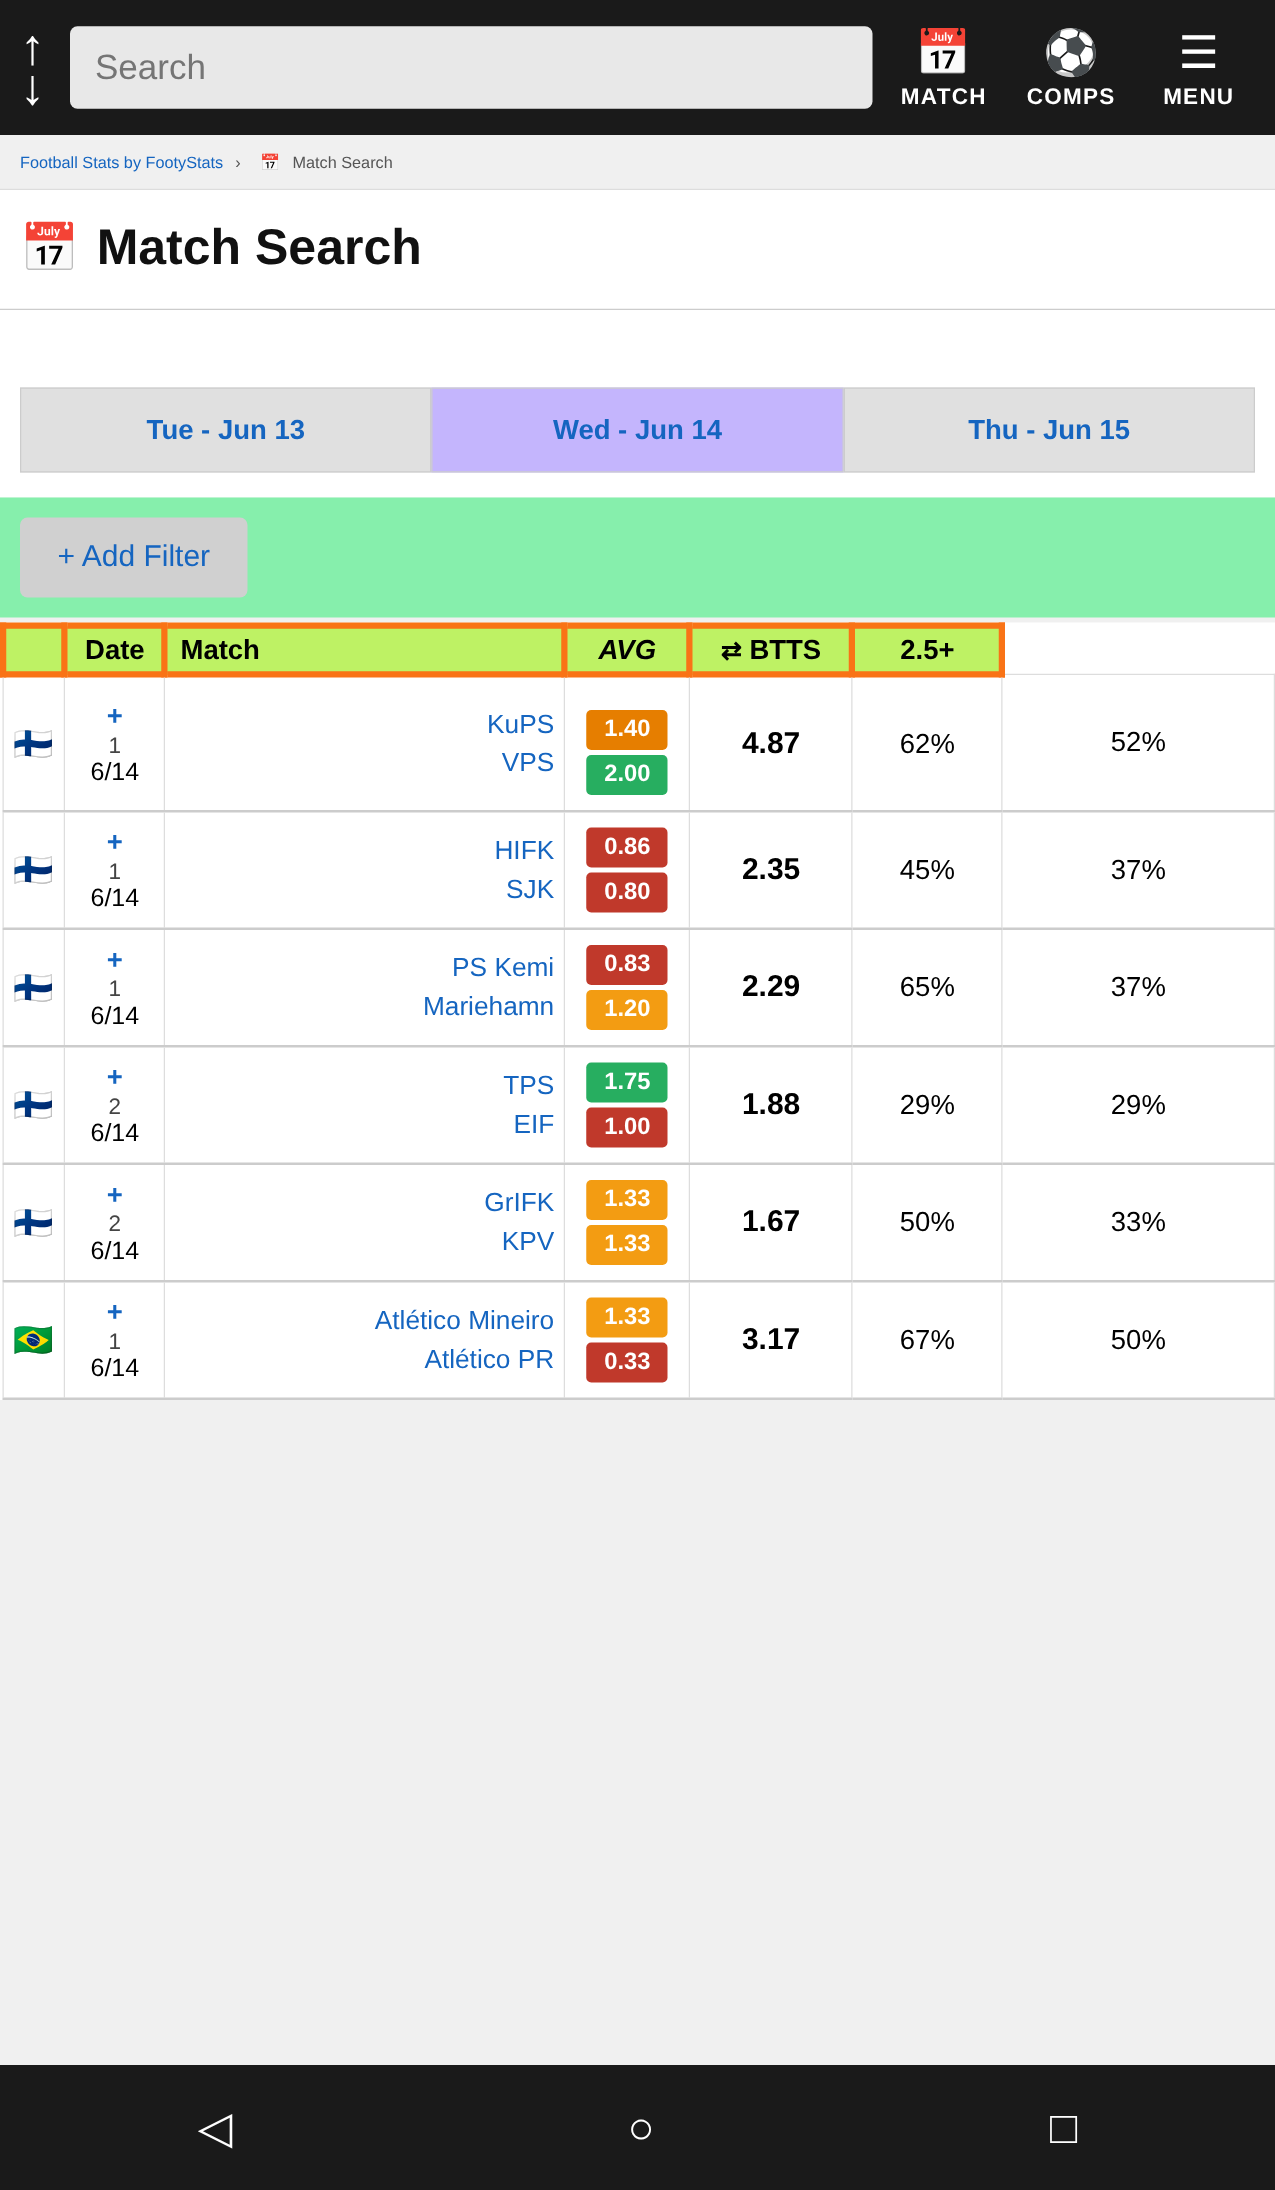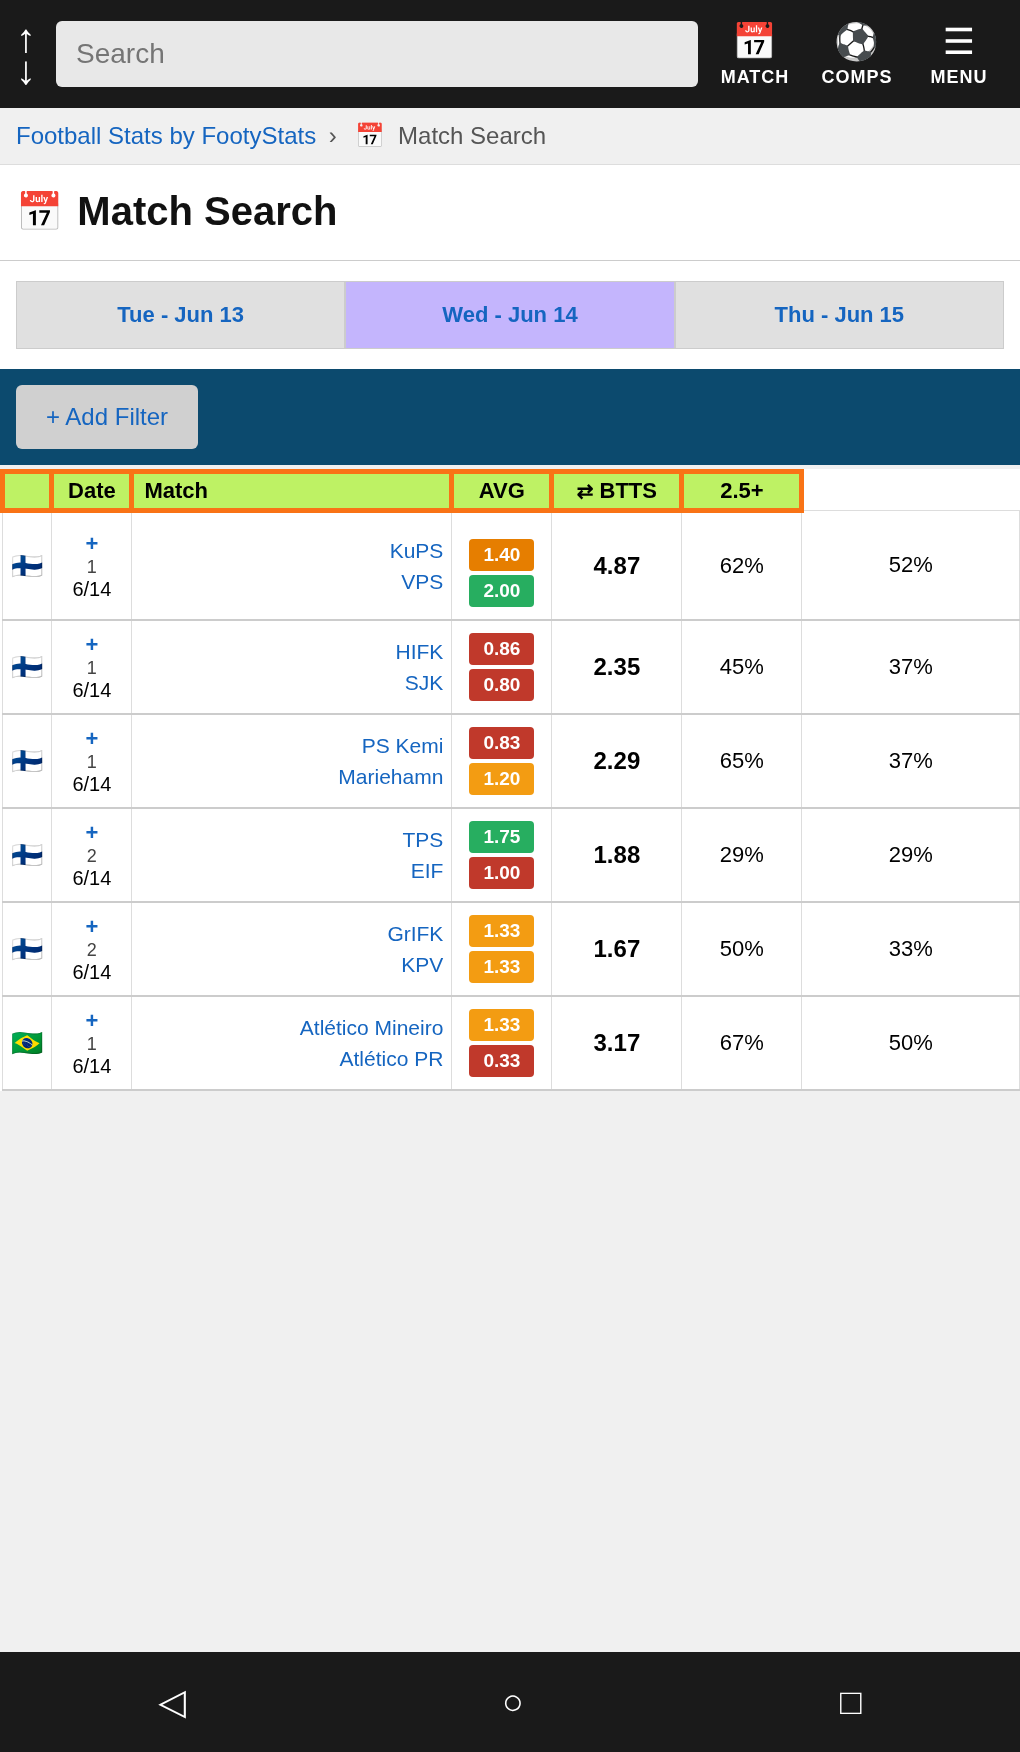--- a/index.html
+++ b/index.html
@@ -50,21 +50,21 @@
     .nav-label {
       font-size: 18px;
       font-weight: bold;
       letter-spacing: 1px;
     }
 
     
     .breadcrumb {
       background: #f0f0f0;
       padding: 14px 16px;
-      font-size: 24px;
+      font-size: 13px;
       border-bottom: 1px solid #ddd;
     }
     .breadcrumb a {
       color: #1565c0;
       text-decoration: none;
       font-weight: 500;
     }
     .breadcrumb span {
       color: #555;
       margin: 0 6px;
@@ -109,28 +109,29 @@
     .date-tab {
       flex: 1;
       text-align: center;
       padding: 20px 10px;
       font-size: 22px;
       font-weight: bold;
       color: #1565c0;
       background: #e0e0e0;
       border: 1px solid #ccc;
       cursor: pointer;
+      margin-top: 42px;
     }
     .date-tab.active {
       background: #c4b5fd;
     }
 
     
     .filter-section {
-      background: #0c4a6e;
+      background: #86efac;
       padding: 16px;
     }
     .add-filter-btn {
       background: #d0d0d0;
       border: none;
       border-radius: 6px;
       padding: 18px 30px;
       font-size: 24px;
       color: #1565c0;
       cursor: pointer;
@@ -286,21 +287,21 @@
 <div class="filter-section">
   <button class="add-filter-btn">+ Add Filter</button>
 </div>
 
 <table class="match-table">
   <thead>
     <tr>
       <th style="width:40px;"></th>
       <th style="width:80px;">Date</th>
       <th class="left" style="width:320px;">Match</th>
-      <th style="width:100px;">AVG</th>
+      <th style="width:100px;font-style:italic;">AVG</th>
       <th style="width:130px;">
         <div class="btts-header">
           <span class="btts-arrows">⇄</span>
           <span>BTTS</span>
         </div>
       </th>
       <th style="width:120px;">2.5+</th>
     </tr>
   </thead>
   <tbody id="table-body">

